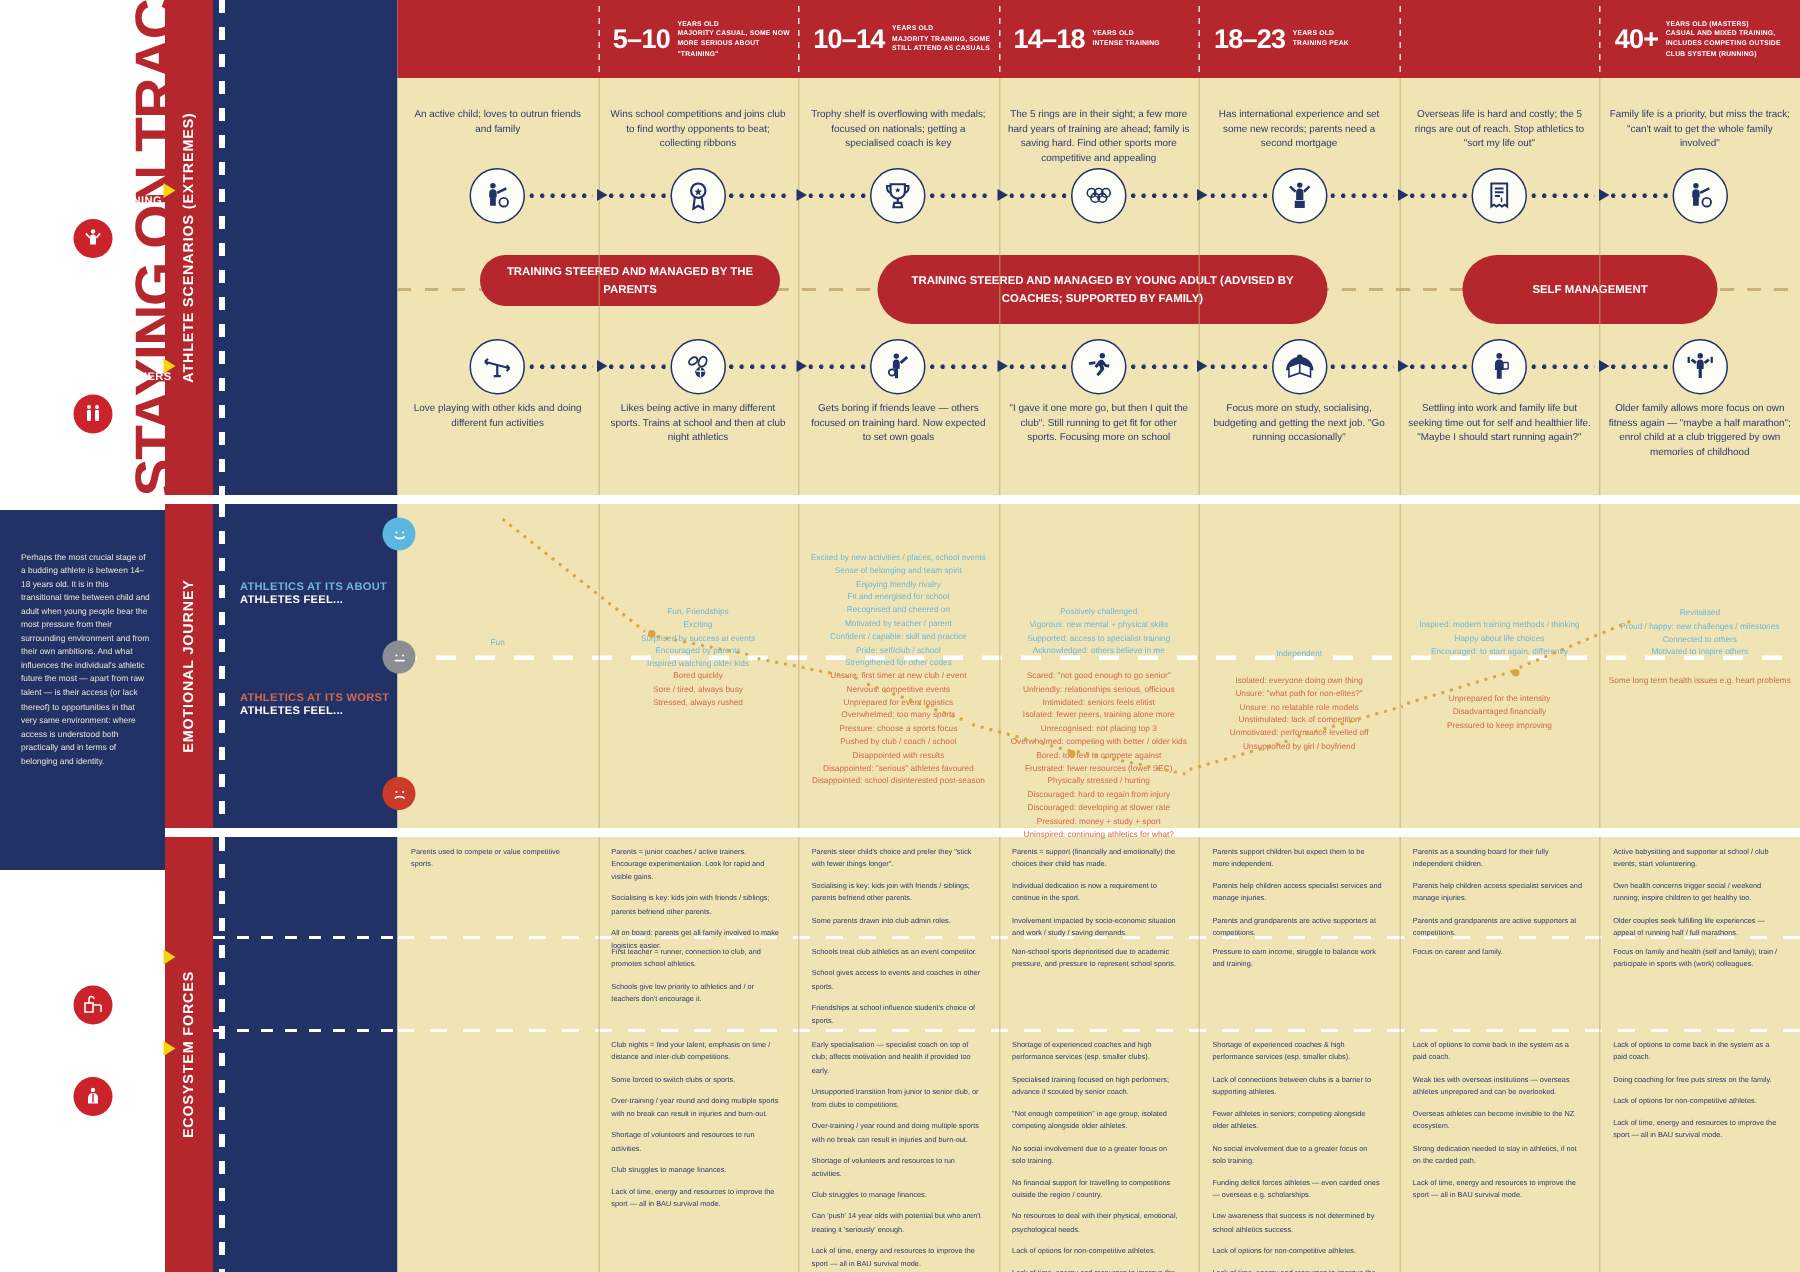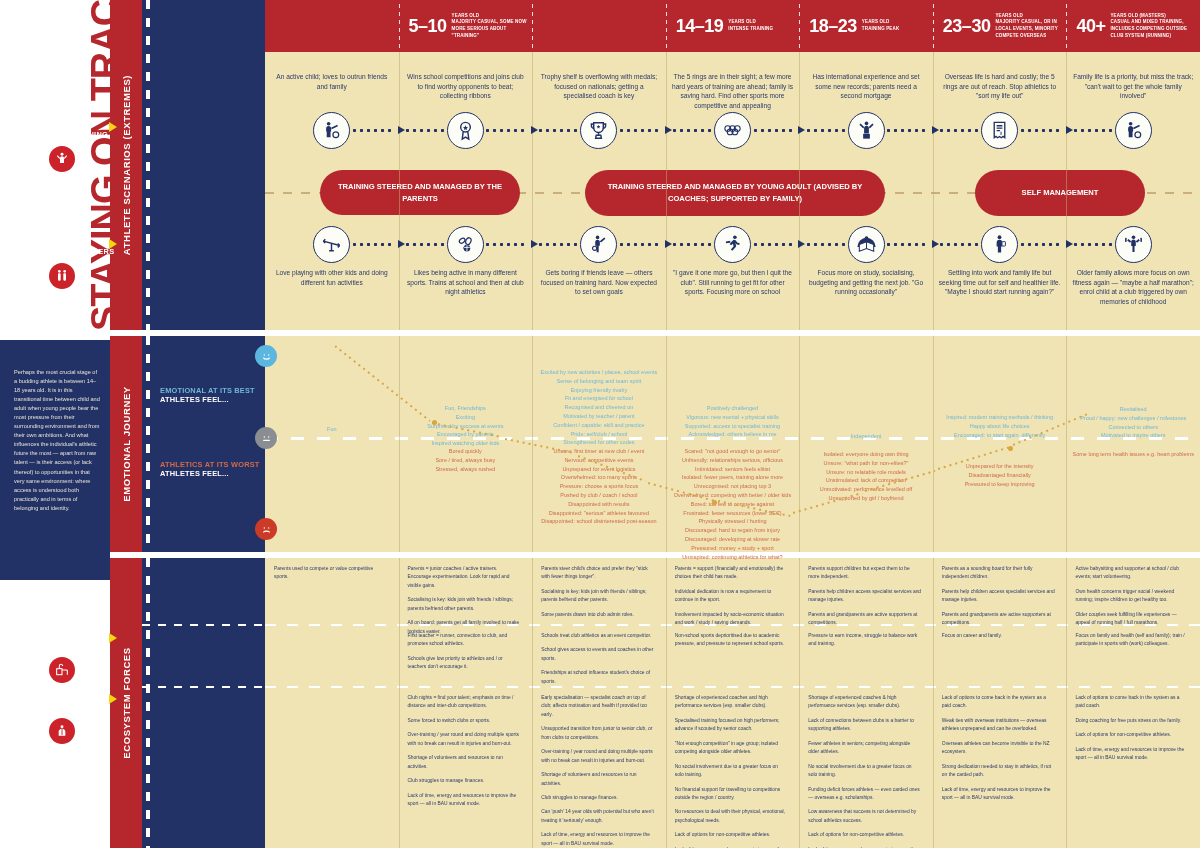--- a/index.html
+++ b/index.html
@@ -171,21 +171,21 @@
     <div class="rl-badge">
       <svg viewBox="0 0 24 24" fill="#fff">
           <circle cx="12" cy="5" r="2.2"></circle>
           <path d="M12 8c-2 0-3 1.2-3 3v7h6v-7c0-1.8-1-3-3-3z"></path>
           <path d="M9.2 10.5 5.5 6.2l-1.3 1.2 4 4.6zM14.8 10.5l3.7-4.3 1.3 1.2-4 4.6z"></path>
         </svg>
     </div>
   </div>
 
   <div style="position:absolute;left:160px;top:386px;width:105px">
-    <div style="color:#6fb7d6;font-weight:bold;font-size:7.4px;letter-spacing:0.2px">EMOTIONAL AT ITS BEST</div>
+    <div style="color:#6fb7d6;font-weight:bold;font-size:7.4px;letter-spacing:0.2px">ATHLETICS AT ITS ABOUT</div>
     <div style="color:#ffffff;font-weight:bold;font-size:7.4px;letter-spacing:0.2px">ATHLETES FEEL...</div>
   </div>
   <div style="position:absolute;left:160px;top:460px;width:105px">
     <div style="color:#cf6a4a;font-weight:bold;font-size:7.4px;letter-spacing:0.2px">ATHLETICS AT ITS WORST</div>
     <div style="color:#ffffff;font-weight:bold;font-size:7.4px;letter-spacing:0.2px">ATHLETES FEEL...</div>
   </div>
 
 
   <div class="rowlabel" style="top:634px">
     <span class="rl-text">SCHOOL &amp; WORK</span>
@@ -212,50 +212,50 @@
   </div>
   <div class="navy-hsep" style="top:624px"></div>
   <div class="navy-hsep" style="top:686px"></div>
 
   <div class="agehdr" id="agehdr">
       <div class="agecell" style="left: 133.571px; width: 133.571px;">
         <div class="big">5–10</div>
         <div class="small">YEARS OLD<br>MAJORITY CASUAL, SOME NOW<br>MORE SERIOUS ABOUT "TRAINING"</div>
       </div>
       <div class="age-divider" style="left: 133.571px;"></div>
+      <div class="agecell" style="left: 267.143px; width: 133.571px;">
+        <div class="big">10–14</div>
+        <div class="small">YEARS OLD<br>MAJORITY TRAINING, SOME<br>STILL ATTEND AS CASUALS</div>
+      </div>
       <div class="age-divider" style="left: 267.143px;"></div>
       <div class="agecell" style="left: 400.714px; width: 133.571px;">
-        <div class="big">14–19</div>
+        <div class="big">14–18</div>
         <div class="small">YEARS OLD<br>INTENSE TRAINING</div>
       </div>
       <div class="age-divider" style="left: 400.714px;"></div>
       <div class="agecell" style="left: 534.286px; width: 133.571px;">
         <div class="big">18–23</div>
         <div class="small">YEARS OLD<br>TRAINING PEAK</div>
       </div>
       <div class="age-divider" style="left: 534.286px;"></div>
-      <div class="agecell" style="left: 667.857px; width: 133.571px;">
-        <div class="big">23–30</div>
-        <div class="small">YEARS OLD<br>MAJORITY CASUAL, OR IN<br>LOCAL EVENTS, MINORITY<br>COMPETE OVERSEAS</div>
-      </div>
       <div class="age-divider" style="left: 667.857px;"></div>
       <div class="agecell" style="left: 801.429px; width: 133.571px;">
         <div class="big">40+</div>
         <div class="small">YEARS OLD (MASTERS)<br>CASUAL AND MIXED TRAINING,<br>INCLUDES COMPETING OUTSIDE<br>CLUB SYSTEM (RUNNING)</div>
       </div>
       <div class="age-divider" style="left: 801.429px;"></div>
     </div>
 
   <div class="panel" id="panel-scenarios"></div>
   <div class="panel" id="panel-emotional"></div>
   <div class="panel" id="panel-ecosystem"></div>
 
   <div class="bannerband">
     <div class="dashbg"></div>
-    <div class="pill" style="left:55px;top:2px;width:200px;height:45px">TRAINING STEERED AND MANAGED BY THE PARENTS</div>
+    <div class="pill" style="left:55px;top:2px;width:200px;height:34px">TRAINING STEERED AND MANAGED BY THE PARENTS</div>
     <div class="pill" style="left:710px;top:2px;width:170px;height:46px">SELF MANAGEMENT</div>
     <div class="pill" style="left:320px;top:2px;width:300px;height:46px">TRAINING STEERED AND MANAGED BY YOUNG ADULT (ADVISED BY COACHES; SUPPORTED BY FAMILY)</div>
   </div>
 
   <div class="emo-mid"></div>
   <div class="emo-face" style="left:255px;top:345px;background:#5bb6e0">
     <svg viewBox="0 0 24 24" width="15" height="15" fill="none" stroke="#fff" stroke-width="2" stroke-linecap="round">
         <circle cx="8.5" cy="9.5" r="1.1" fill="#fff" stroke="none"></circle>
         <circle cx="15.5" cy="9.5" r="1.1" fill="#fff" stroke="none"></circle>
         <path d="M7.5 14.5c1.3 2 7.7 2 9 0"></path>

